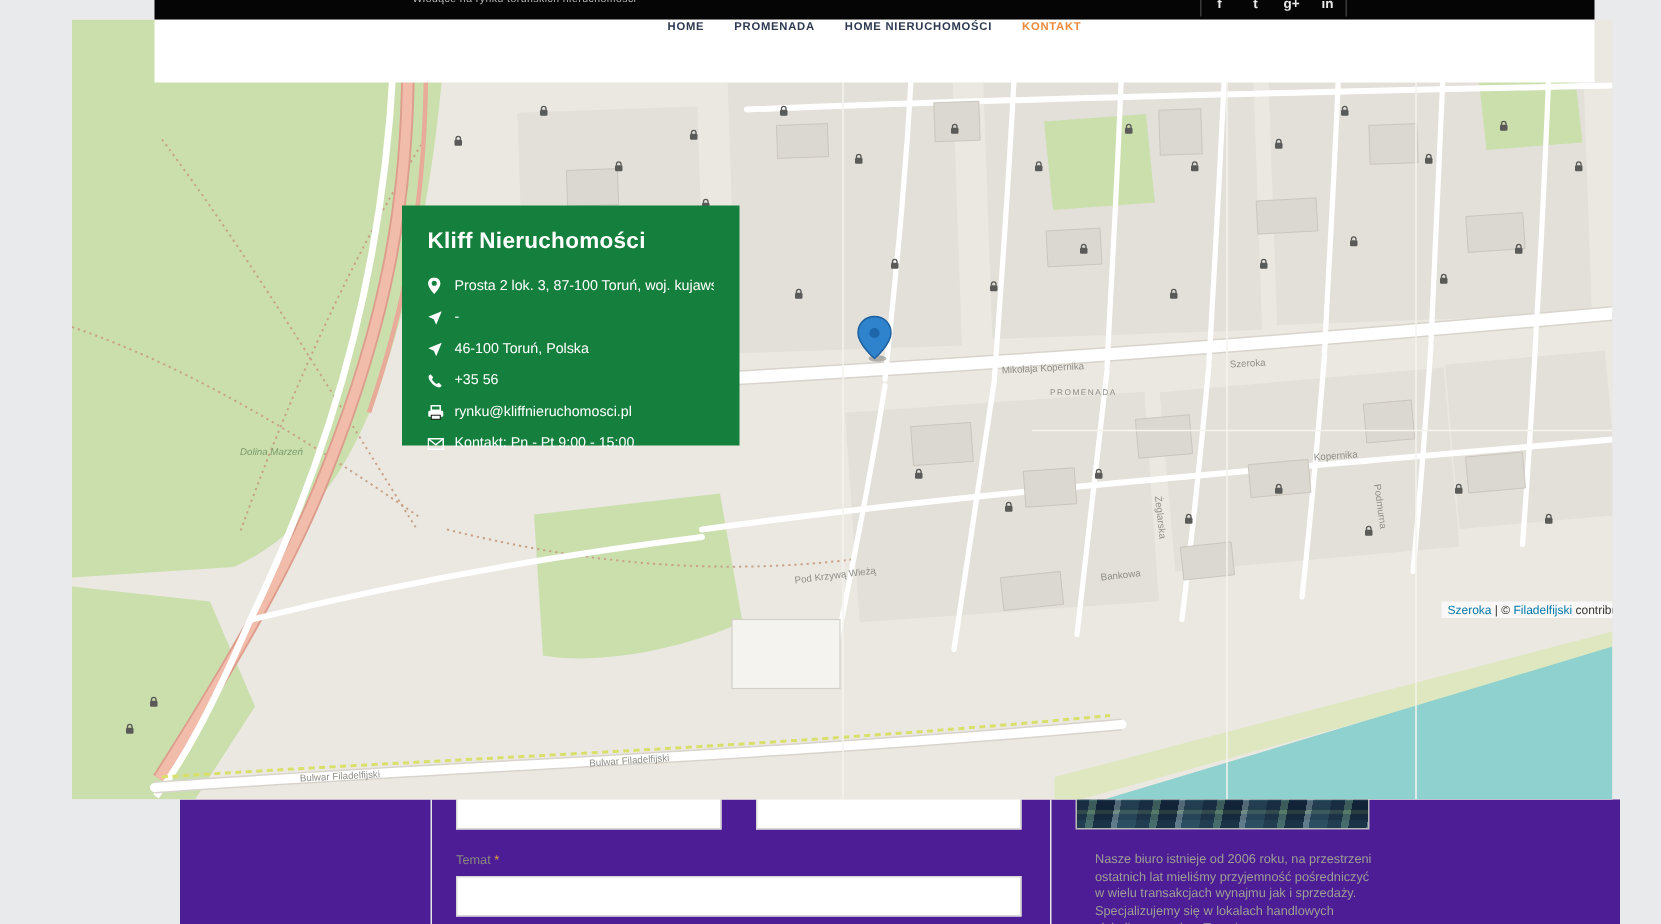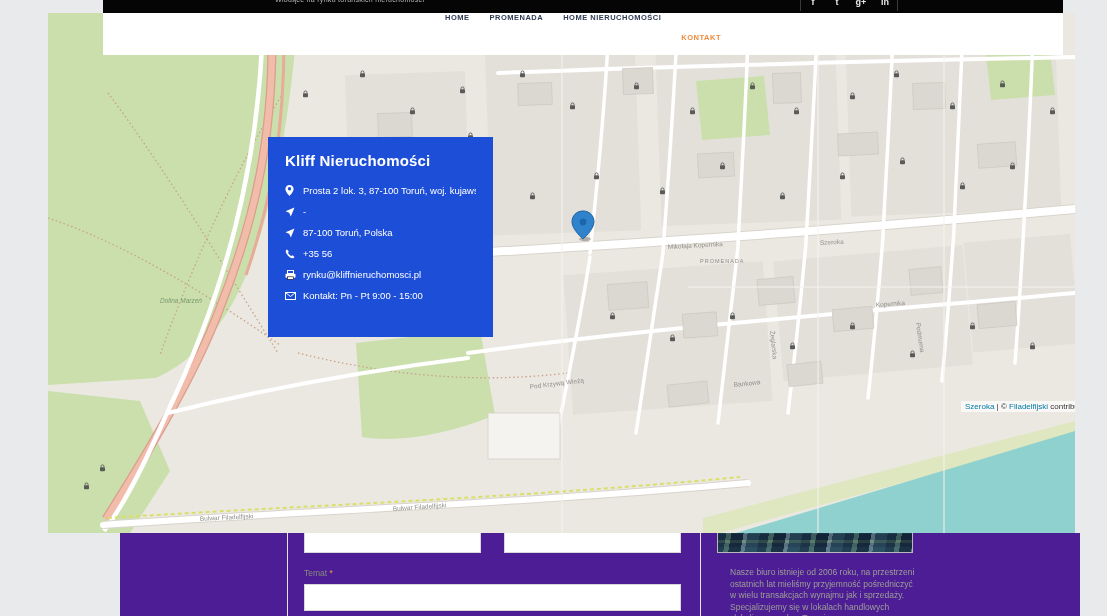--- a/index.html
+++ b/index.html
@@ -9,30 +9,30 @@
   .topbar{position:absolute;left:103px;top:0;width:960px;height:13px;background:#050505;overflow:hidden;z-index:6;}
   .tagline{position:absolute;left:172px;top:-4px;font-size:7px;color:#b9b9b9;letter-spacing:.3px;white-space:nowrap;}
   .social{position:absolute;right:165px;top:0;height:13px;display:flex;align-items:flex-start;}
   .social .sep{width:1px;height:11px;background:#3a3a3a;margin-top:0;}
   .social .sicon{width:24px;text-align:center;color:#e8e8e8;font-size:9px;line-height:9px;margin-top:-2px;font-weight:bold;cursor:pointer;}
 
   
   .header{position:absolute;left:103px;top:13px;width:960px;height:42px;background:#ffffff;z-index:5;}
   .nav{position:absolute;left:0;top:0;width:100%;height:42px;display:flex;justify-content:center;gap:20px;}
   .nav .nav-item{font-size:7.5px;font-weight:bold;letter-spacing:.5px;color:#2e3a52;cursor:pointer;white-space:nowrap;}
-  .nav .nav-item.active{color:#ee8b3d;margin-top:20px;}
+  .nav .nav-item.active{color:#ee8b3d;}
 
   
   .map-wrap{position:absolute;left:48px;top:13px;width:1027px;height:520px;background:#ebe8e2;overflow:hidden;z-index:2;}
   .map-wrap svg{display:block;}
   .attribution{position:absolute;left:913px;top:388px;background:rgba(255,255,255,.7);font-size:8px;color:#333;padding:1px 4px;white-space:nowrap;z-index:3;}
   .attribution a{color:#0078a8;text-decoration:none;cursor:pointer;}
 
   
-  .infobox{position:absolute;left:268px;top:137px;width:225px;height:200px;background:#1d4ed8;z-index:4;box-sizing:border-box;padding:15px 17px;}
+  .infobox{position:absolute;left:268px;top:137px;width:225px;height:160px;background:#15803d;z-index:4;box-sizing:border-box;padding:15px 17px;}
   .infobox h2{margin:0 0 16px 0;font-size:15px;font-weight:bold;color:#fff;letter-spacing:.2px;}
   .inforow{display:flex;align-items:center;margin:0 0 10px 0;color:#fff;font-size:9.5px;line-height:11px;}
   .inforow .ricon{width:13px;flex:none;margin-right:5px;display:flex;align-items:center;}
   .inforow .rtext{white-space:nowrap;overflow:hidden;}
 
   
   .bottom{position:absolute;left:120px;top:533px;width:960px;height:97px;background:#4c1d95;z-index:1;}
   .vdivider{position:absolute;top:0;width:1px;height:83px;background:#e4e4e4;}
   .field{position:absolute;background:#fff;border:1px solid #d8d8d8;box-sizing:border-box;outline:none;font-size:10px;padding:3px 5px;color:#444;}
   .f-left{left:184px;top:-10px;width:177px;height:30px;}
@@ -269,21 +269,21 @@
       </span>
       <span class="rtext">-</span>
     </div>
 
     <div class="inforow">
       <span class="ricon">
         <svg width="10" height="10" viewBox="0 0 10 10">
             <path d="M9.5,0.5 L0.5,4.2 L4.2,5.8 L5.8,9.5 Z" fill="#fff"></path>
           </svg>
       </span>
-      <span class="rtext">87-100 Toruń, Polska</span>
+      <span class="rtext">46-100 Toruń, Polska</span>
     </div>
 
     <div class="inforow">
       <span class="ricon">
         <svg width="10" height="10" viewBox="0 0 10 10">
             <path d="M2,0.5 C1,1 0.5,2 0.8,3 C1.4,5.5 4.5,8.6 7,9.2 C8,9.5 9,9 9.5,8 L7.5,6.2 L6.2,7 C5,6.5 3.5,5 3,3.8 L3.8,2.5 Z" fill="#fff"></path>
           </svg>
       </span>
       <span class="rtext">+35 56</span>
     </div>

